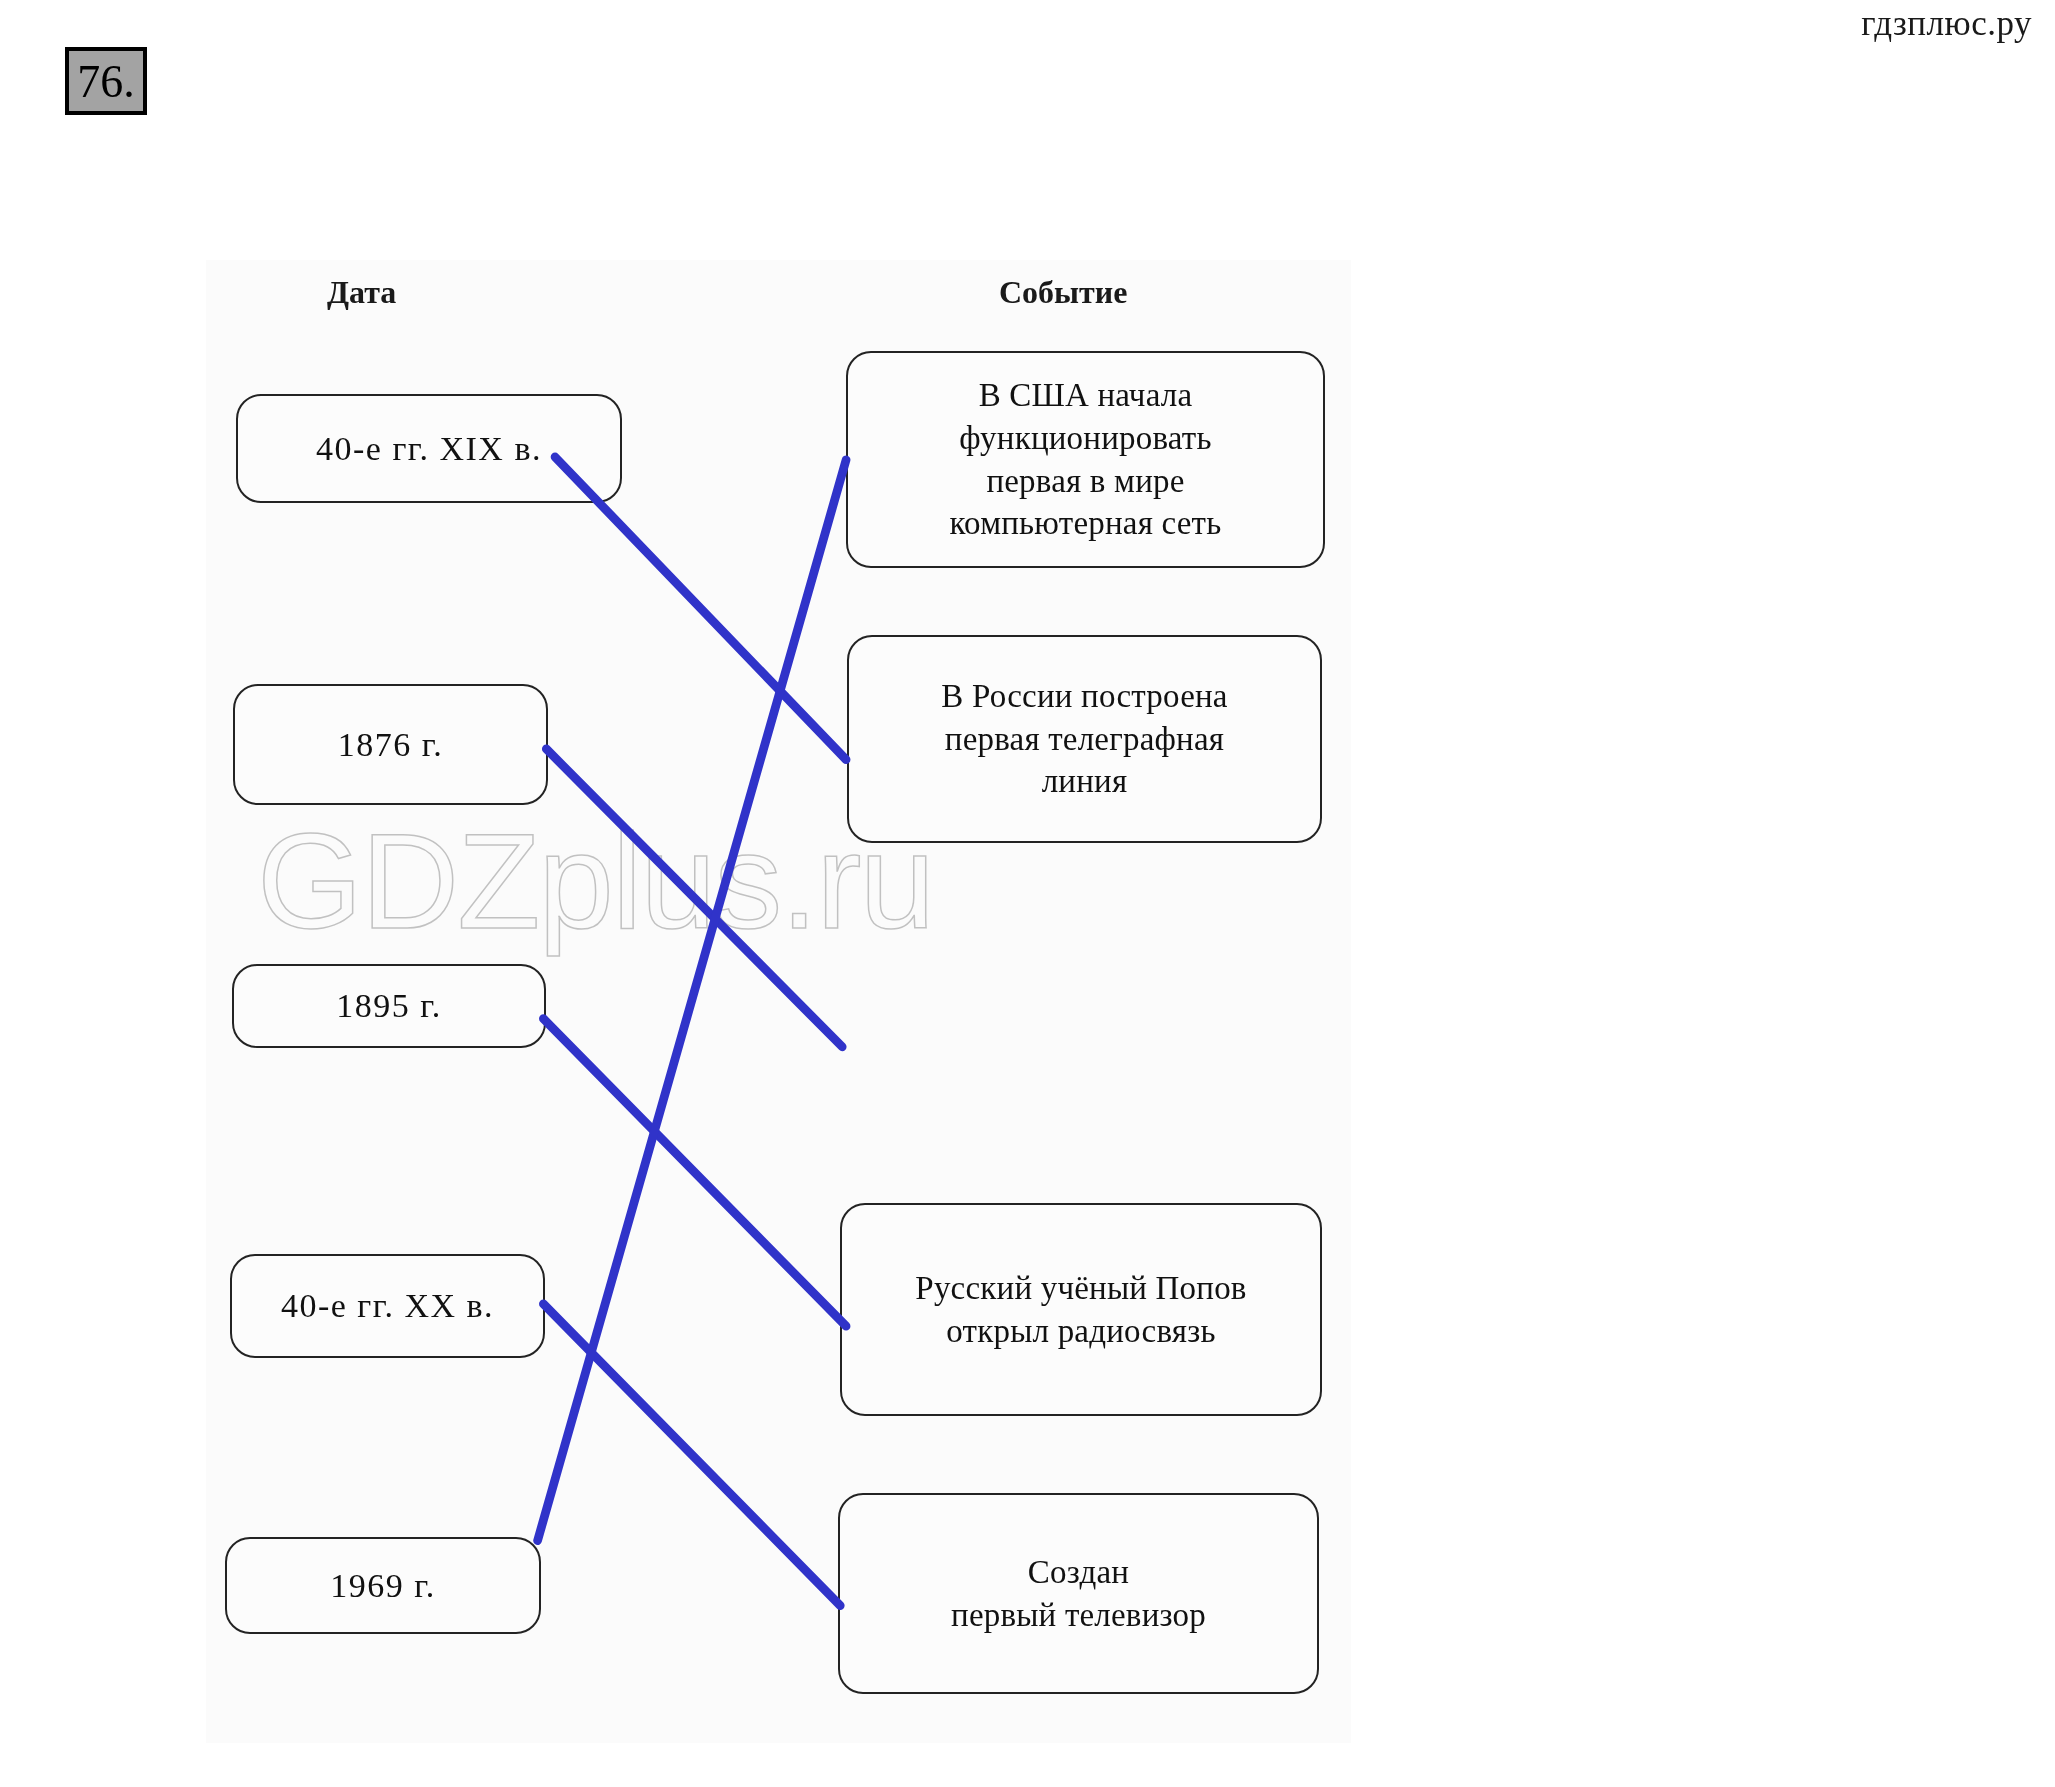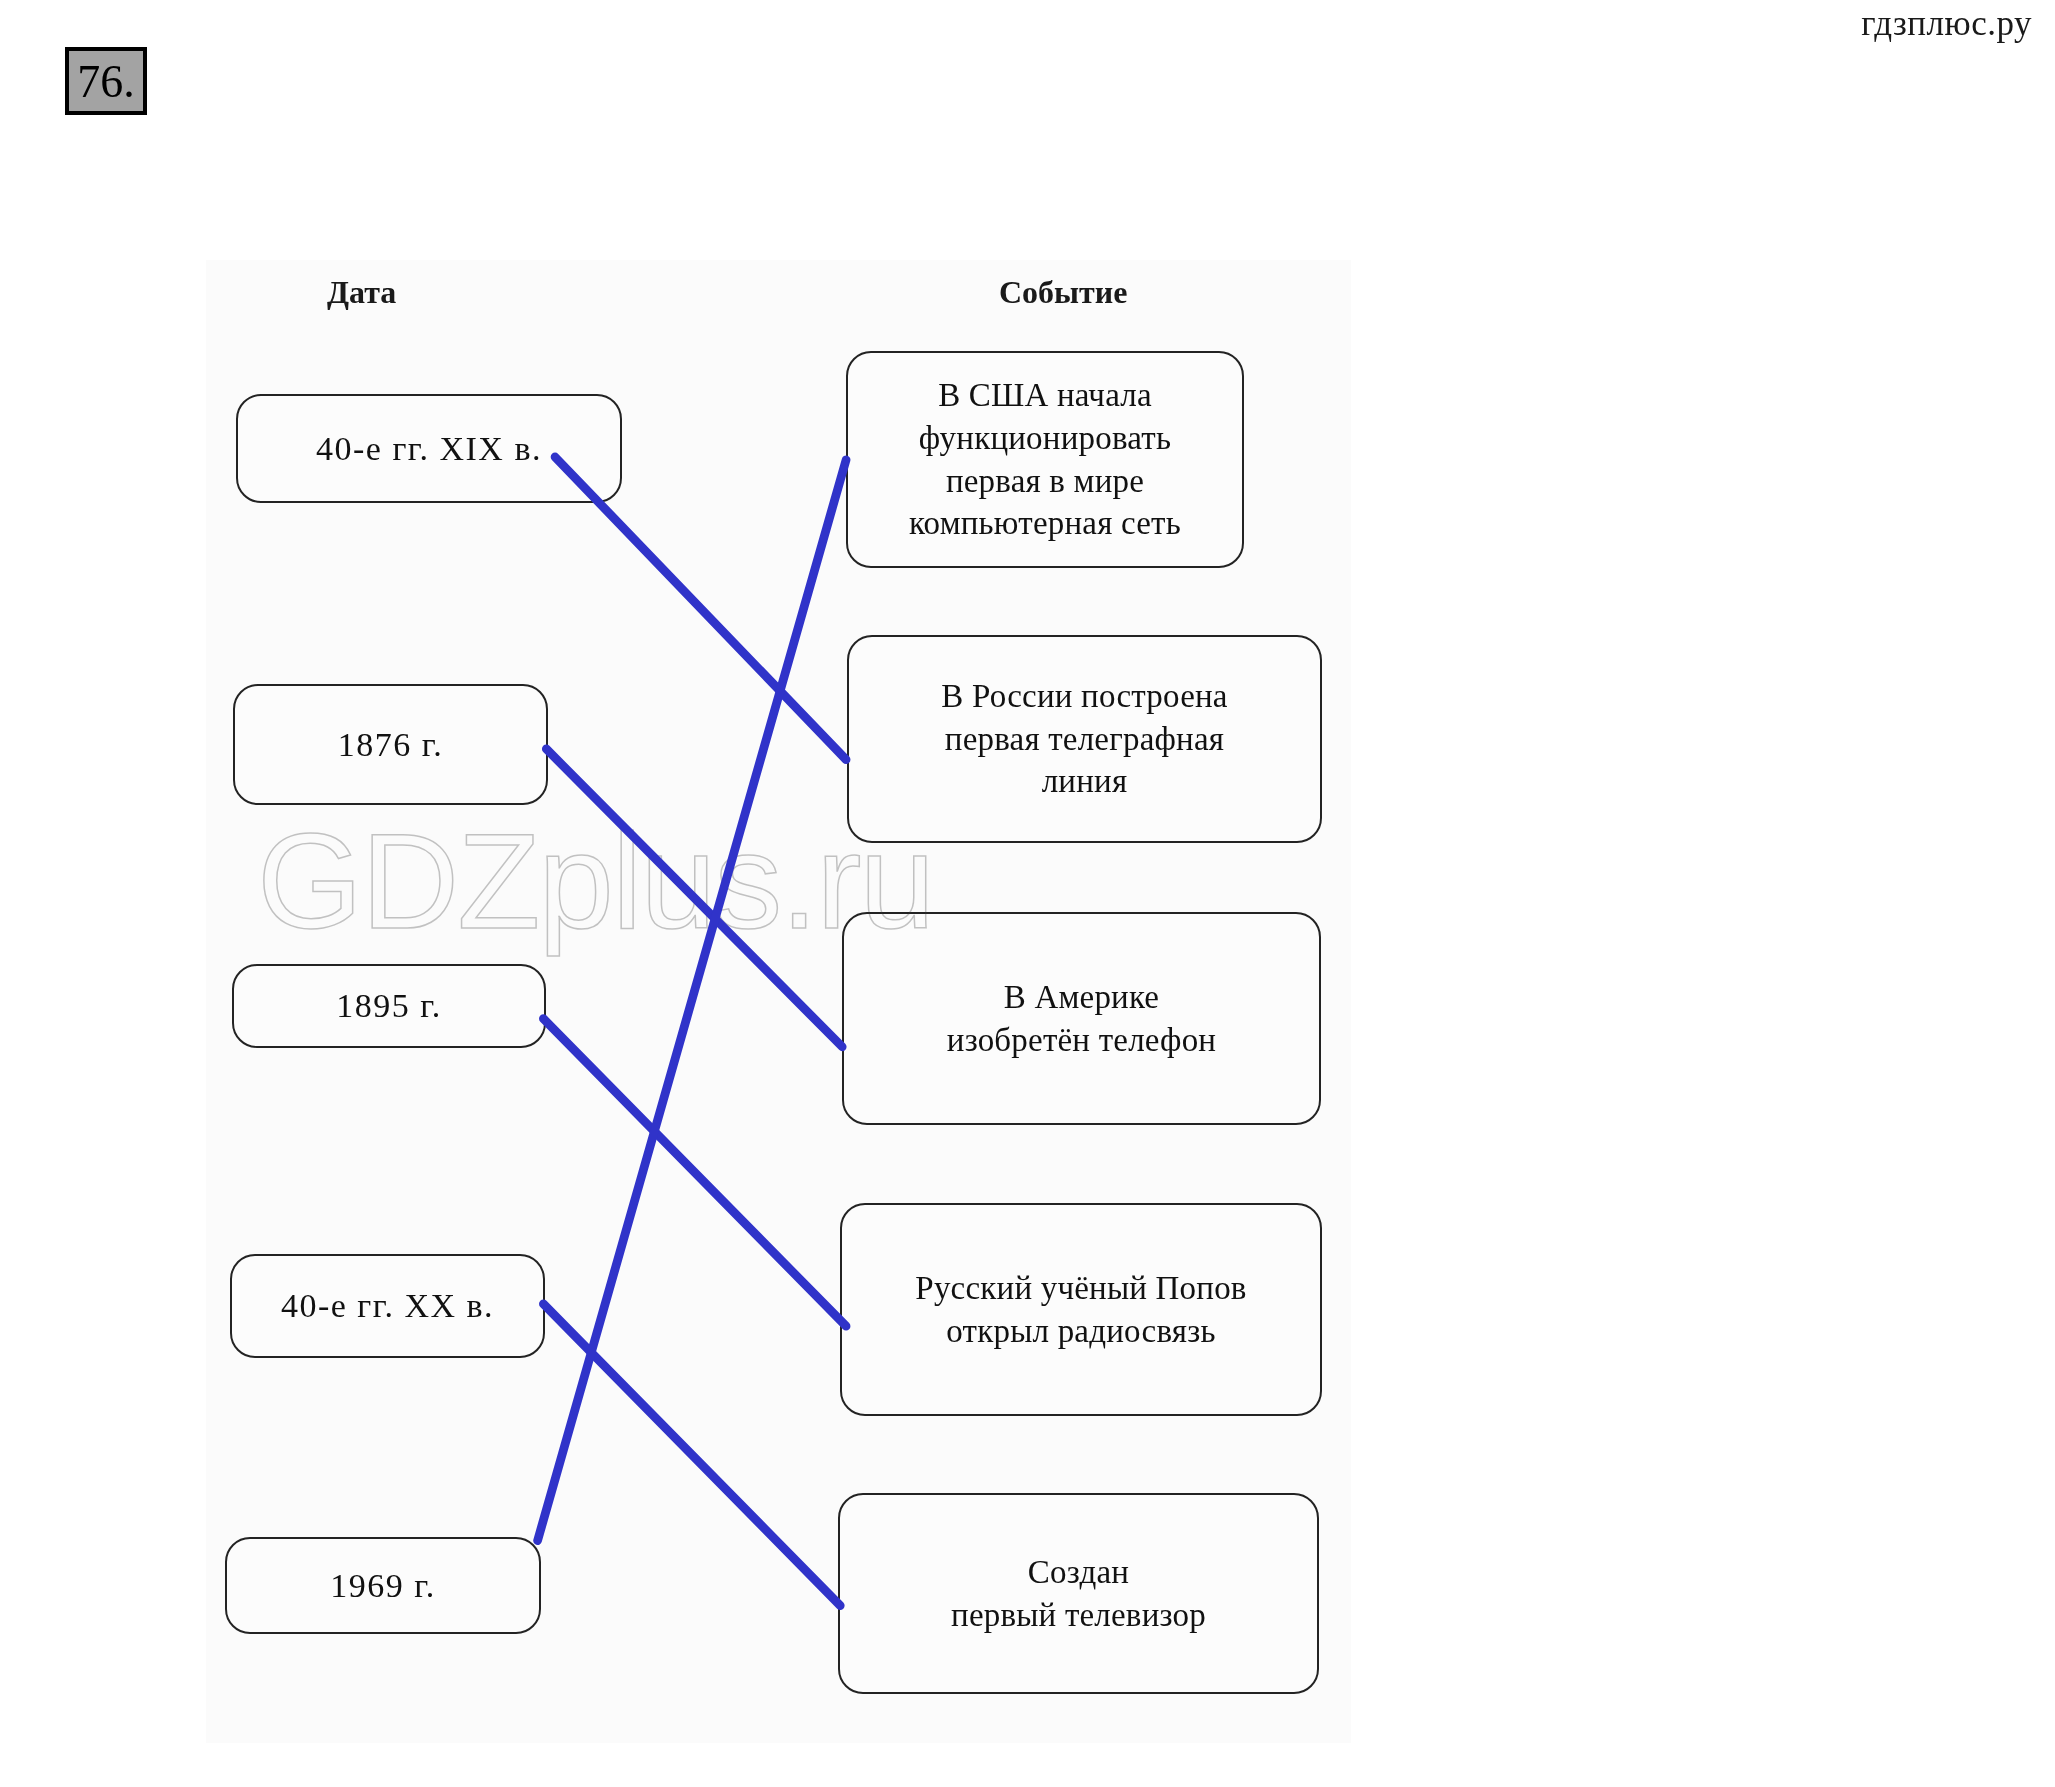--- a/index.html
+++ b/index.html
@@ -102,21 +102,21 @@
   }
 
   
   #date-0 { left: 236px; top: 394px;  width: 386px; height: 109px; }
   #date-1 { left: 233px; top: 684px;  width: 315px; height: 121px; }
   #date-2 { left: 232px; top: 964px;  width: 314px; height: 84px; }
   #date-3 { left: 230px; top: 1254px; width: 315px; height: 104px; }
   #date-4 { left: 225px; top: 1537px; width: 316px; height: 97px; }
 
   
-  #event-0 { left: 846px; top: 351px;  width: 398px; height: 217px; }
+  #event-0 { left: 846px; top: 351px;  width: 479px; height: 217px; }
   #event-1 { left: 847px; top: 635px;  width: 475px; height: 208px; }
   #event-2 { left: 842px; top: 912px;  width: 479px; height: 213px; }
   #event-3 { left: 840px; top: 1203px; width: 482px; height: 213px; }
   #event-4 { left: 838px; top: 1493px; width: 481px; height: 201px; }
 
   
   .page-watermark {
     position: absolute;
     left: 257px;
     top: 803px;
@@ -179,26 +179,20 @@
       <div>компьютерная сеть</div>
     </div>
   </div>
   <div class="node event" id="event-1">
     <div>
       <div>В России построена</div>
       <div>первая телеграфная</div>
       <div>линия</div>
     </div>
   </div>
-  <div class="node event" id="event-2">
-    <div>
-      <div>В Америке</div>
-      <div>изобретён телефон</div>
-    </div>
-  </div>
   <div class="node event" id="event-3">
     <div>
       <div>Русский учёный Попов</div>
       <div>открыл радиосвязь</div>
     </div>
   </div>
   <div class="node event" id="event-4">
     <div>
       <div>Создан</div>
       <div>первый телевизор</div>

